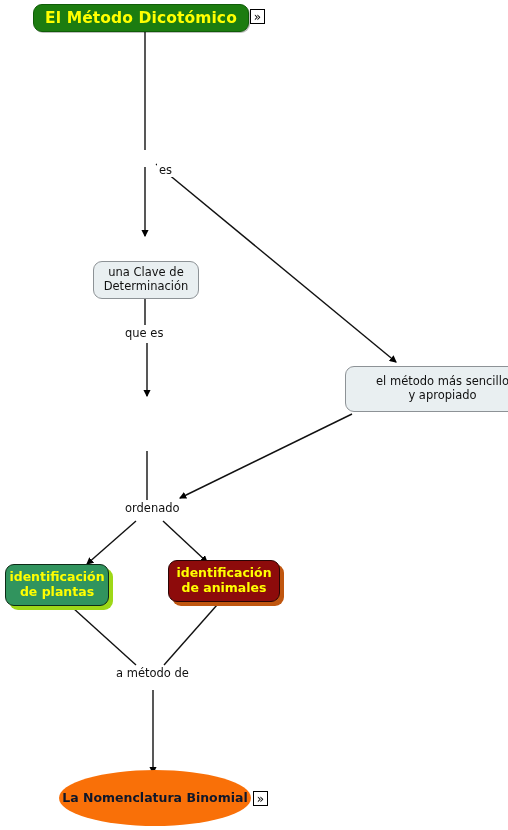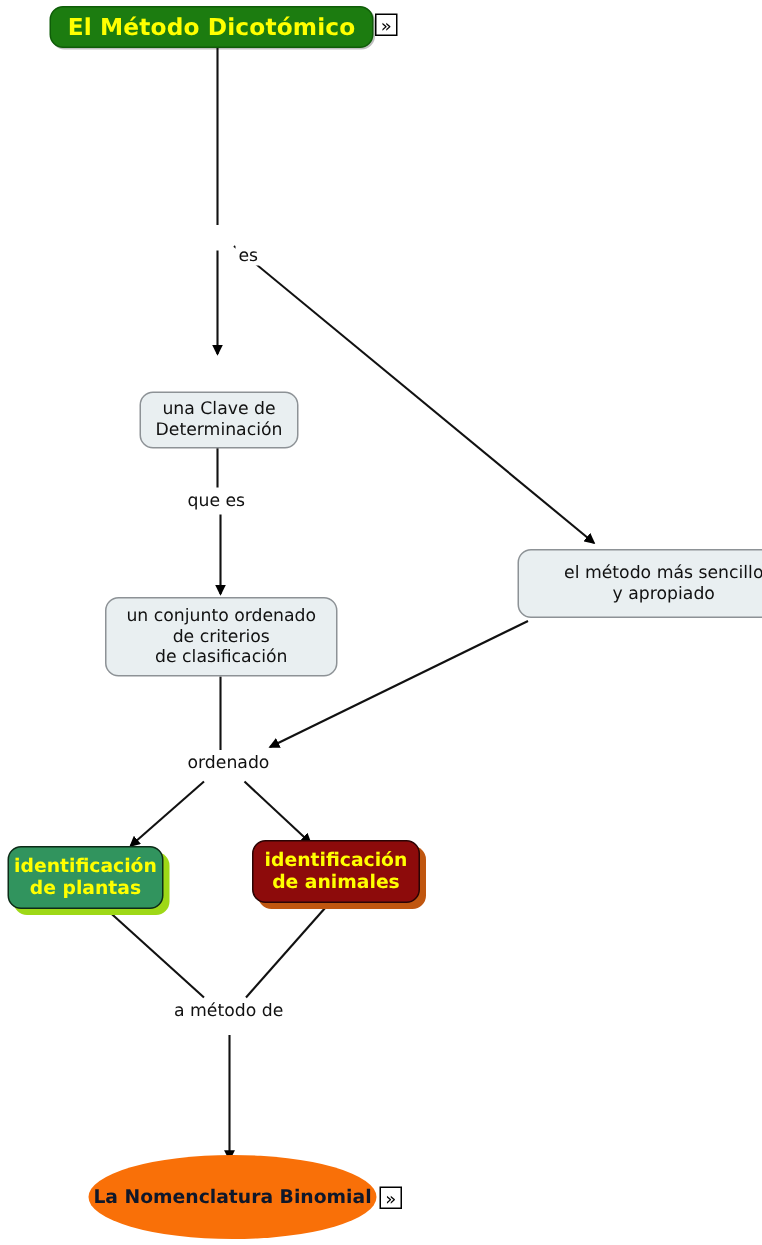--- a/index.html
+++ b/index.html
@@ -161,23 +161,20 @@
 
   <div class="node title-node" style="left:33px; top:4px; width:216px; height:28px;">El Método Dicotómico</div>
   <div class="chev-icon" style="left:250px; top:9px;">»</div>
 
   <div class="node plain-node" style="left:93px; top:238px; width:106px; height:38px;margin-top:23px;">una Clave de
 Determinación</div>
 
   <div class="node plain-node" style="left:345px; top:366px; width:195px; height:46px;">el método más sencillo
 y  apropiado</div>
 
-  <div class="node plain-node" style="left:70px; top:398px; width:155px; height:53px;">un conjunto ordenado
-de criterios
-de  clasificación</div>
 
   <div class="node green-node" style="left:5px; top:564px; width:104px; height:42px;">identificación
 de plantas</div>
 
   <div class="node red-node" style="left:168px; top:560px; width:112px; height:42px;">identificación
 de animales</div>
 
   <div class="node ellipse-node" style="left:59px; top:770px; width:192px; height:56px;">La Nomenclatura Binomial</div>
   <div class="chev-icon" style="left:253px; top:791px;">»</div>
 

